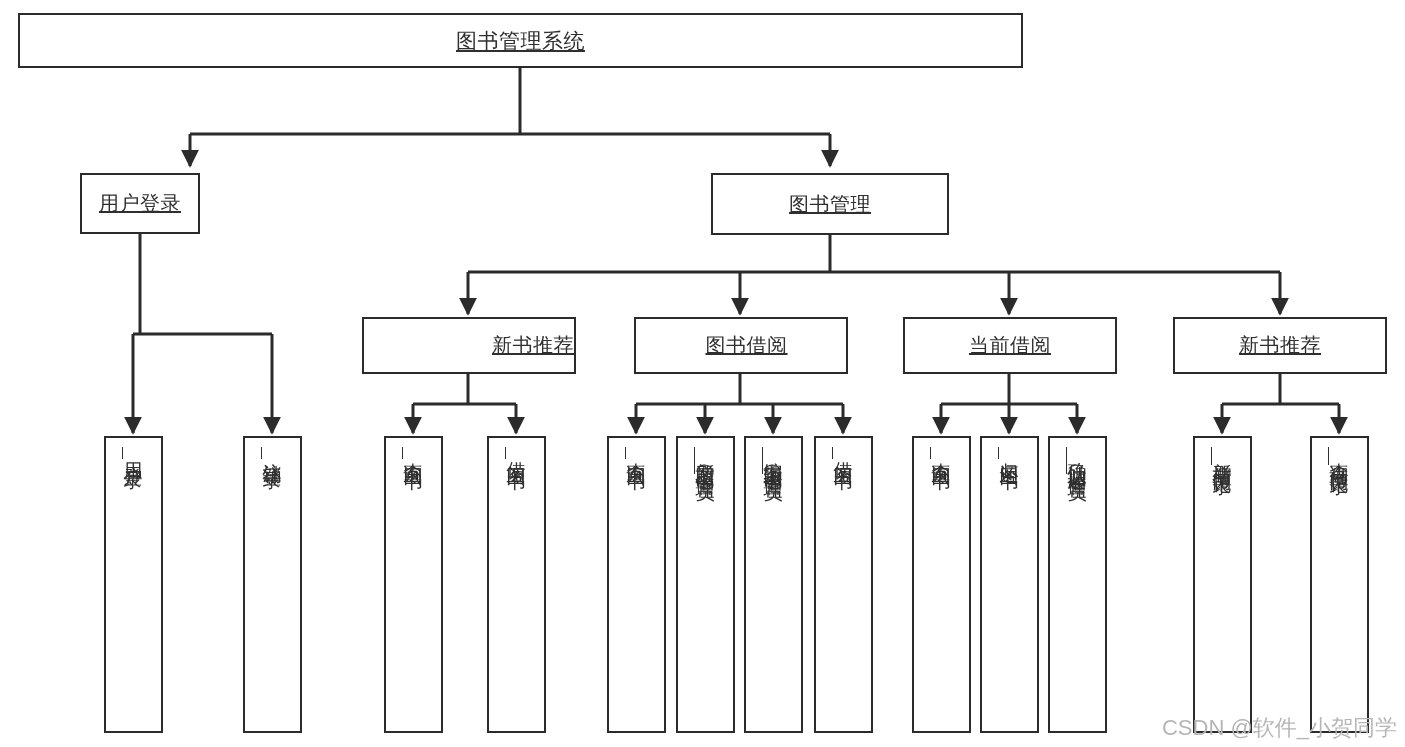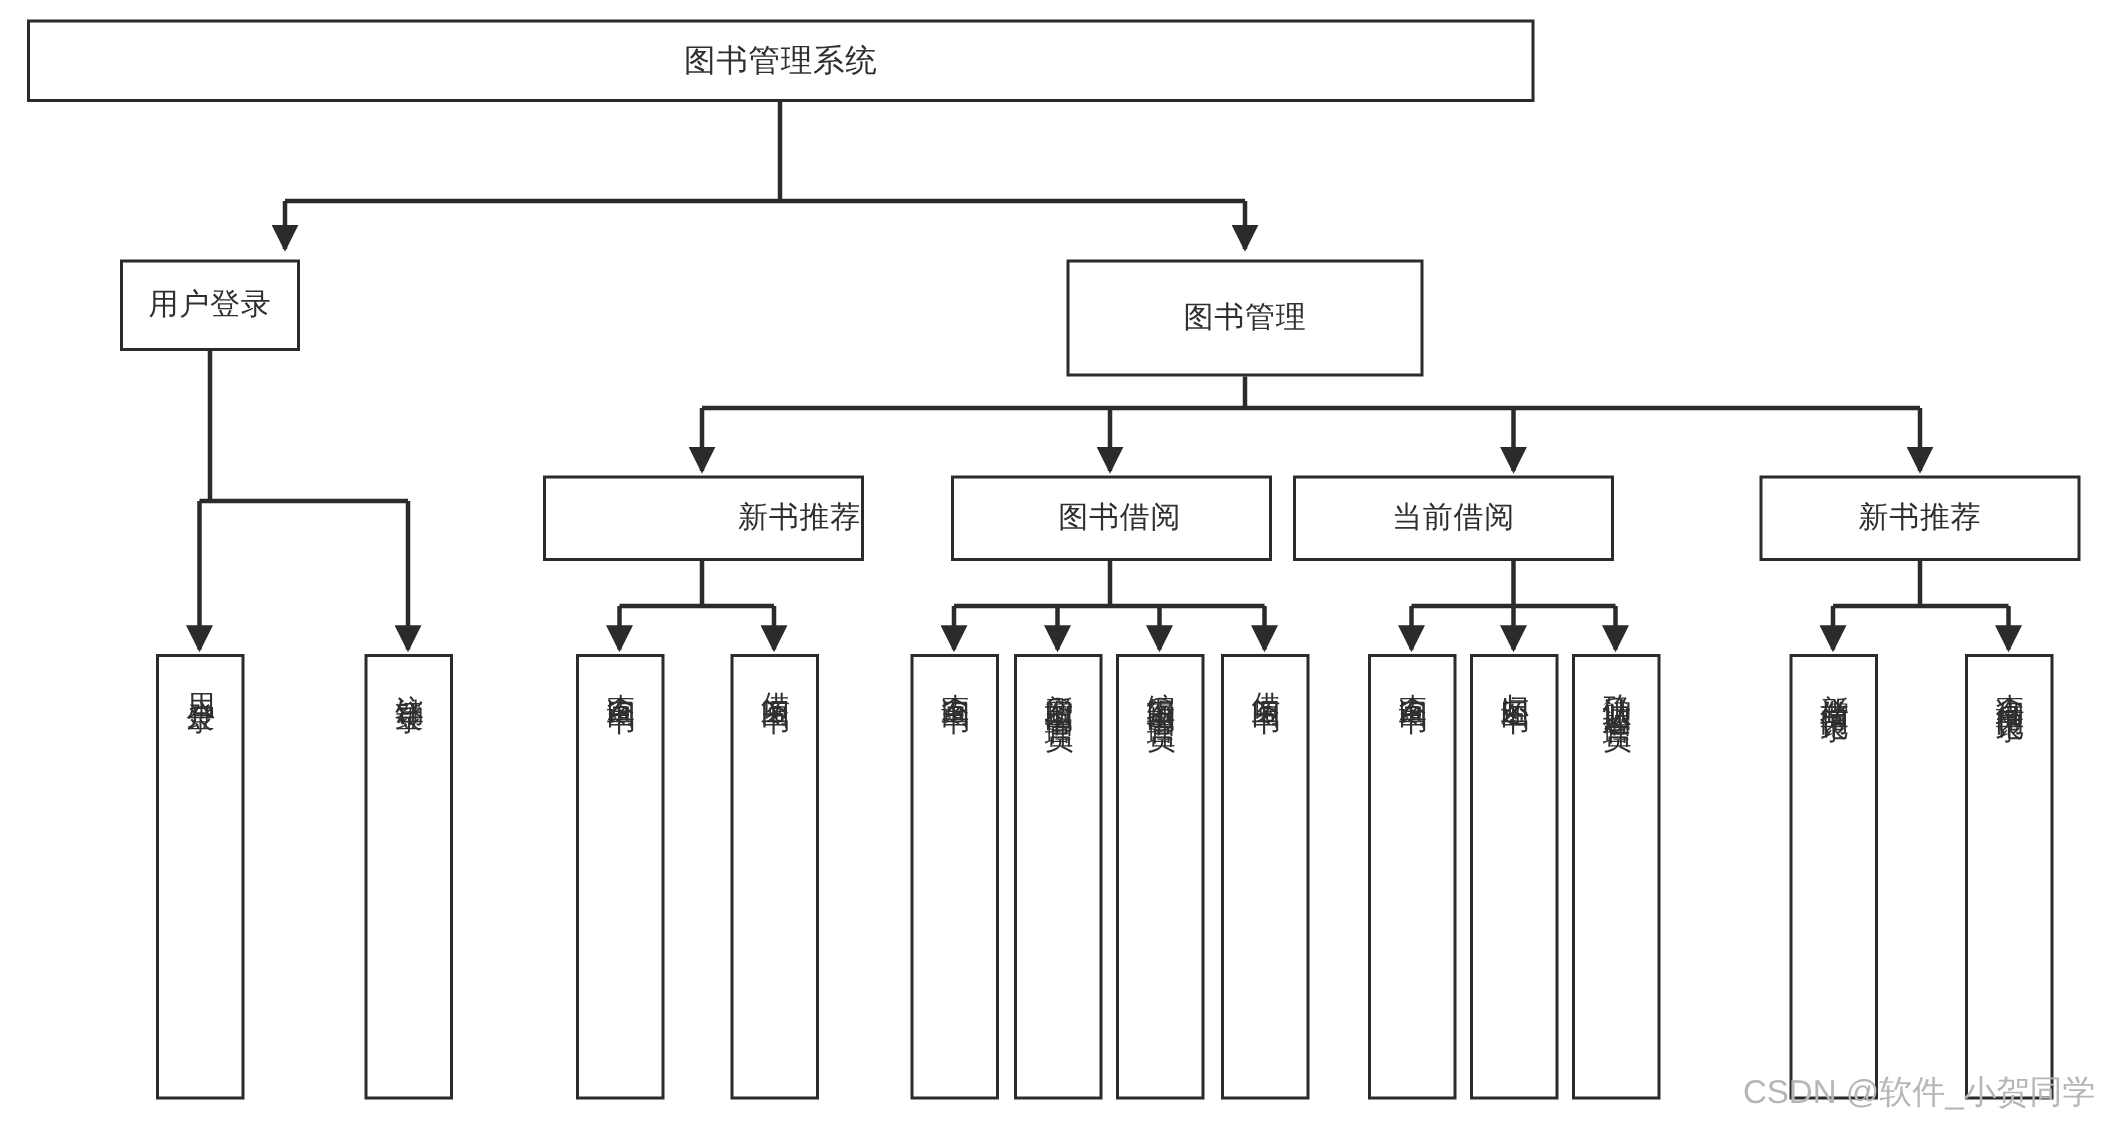--- a/index.html
+++ b/index.html
@@ -36,20 +36,21 @@
     align-items: center;
     justify-content: center;
     text-align: center;
     z-index: 2;
   }
   .node-label {
     display: block;
     line-height: 1.22;
     letter-spacing: 0.5px;
     white-space: pre;
+    text-decoration: underline;
   }
   .node.root .node-label { font-size: 21px; }
   .node.level2 .node-label { font-size: 20px; }
   .node.level3 .node-label { font-size: 20px; }
   .node.leaf {
     padding: 9px 0;
     align-items: flex-start;
   }
   .node.leaf .node-label {
     writing-mode: vertical-rl;
@@ -125,31 +126,31 @@
     </g>
   </svg>
 
   <div class="node root" style="left:18px; top:13px; width:1005px; height:55px;">
     <span class="node-label">图书管理系统</span>
   </div>
 
   <div class="node level2" style="left:80px; top:173px; width:120px; height:61px;">
     <span class="node-label">用户登录</span>
   </div>
-  <div class="node level2" style="left:711px; top:173px; width:238px; height:78px;">
+  <div class="node level2" style="left:711px; top:173px; width:238px; height:62px;">
     <span class="node-label">图书管理</span>
   </div>
 
   <div class="node level3" style="left:362px; top:317px; width:214px; height:57px;justify-content:flex-end;">
     <span class="node-label">新书推荐</span>
   </div>
   <div class="node level3" style="left:634px; top:317px; width:214px; height:57px;padding-left:11px;">
     <span class="node-label">图书借阅</span>
   </div>
-  <div class="node level3" style="left:862px; top:317px; width:214px; height:57px;">
+  <div class="node level3" style="left:903px; top:317px; width:214px; height:57px;">
     <span class="node-label">当前借阅</span>
   </div>
   <div class="node level3" style="left:1173px; top:317px; width:214px; height:57px;">
     <span class="node-label">新书推荐</span>
   </div>
 
   <div class="node leaf" style="left:104px; top:436px; width:59px; height:297px;">
     <span class="node-label">用户登录</span>
   </div>
   <div class="node leaf" style="left:243px; top:436px; width:59px; height:297px;">

